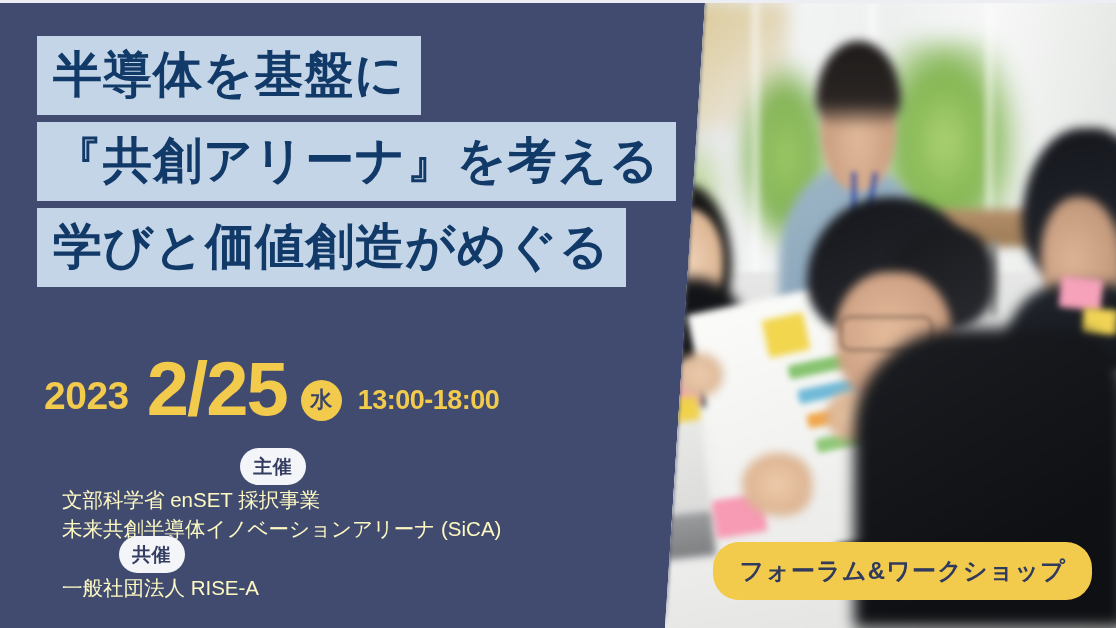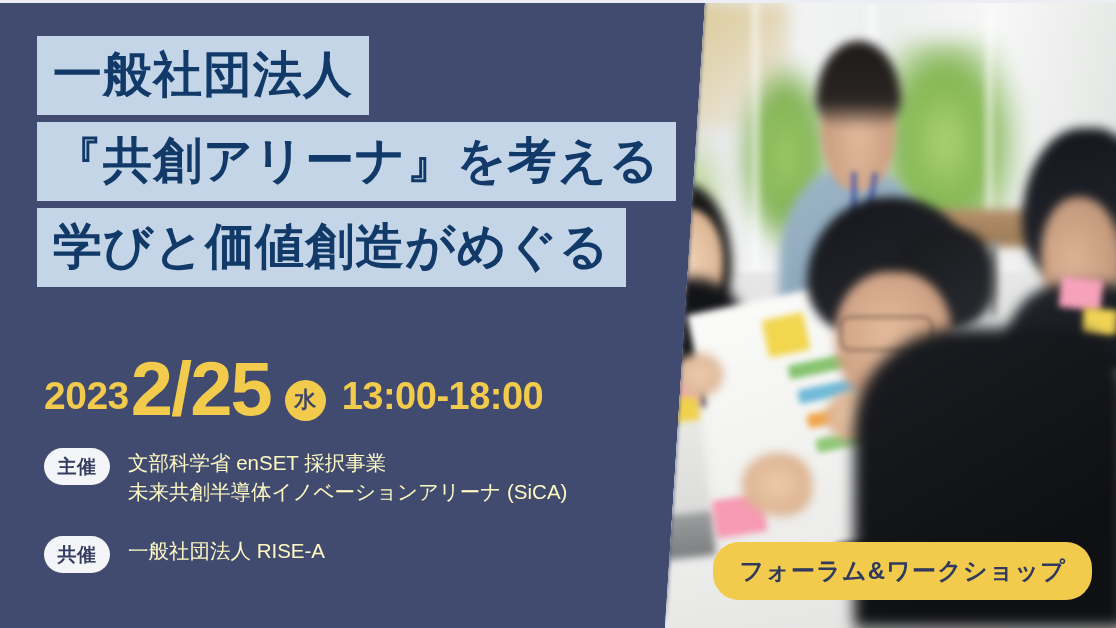--- a/index.html
+++ b/index.html
@@ -331,52 +331,54 @@
   .date-year {
     font-size: 39px;
     font-weight: 700;
     letter-spacing: -0.5px;
   }
   .date-md {
     font-size: 76px;
     font-weight: 700;
     line-height: .86;
     letter-spacing: -2px;
-    margin-left: 2px;
+    margin-left: 18px;
     position: relative;
     top: 6px;
   }
   .dow-badge {
     width: 41px;
     height: 41px;
     border-radius: 50%;
     background: #f2ca4c;
     color: #3c456a;
     font-size: 22px;
     font-weight: 700;
     display: flex;
     align-items: center;
     justify-content: center;
     margin-left: 14px;
     position: relative;
     top: -2px;
     flex: 0 0 auto;
   }
   .date-time {
-    font-size: 38px;
+    font-size: 27px;
     font-weight: 700;
     letter-spacing: -0.5px;
     margin-left: 16px;
   }
 
   
   .org-row {
     position: absolute;
     left: 44px;
     display: flex;
+    align-items: center;
+    flex-direction: column;
   }
   .org-row.host   { top: 448px; }
   .org-row.cohost { top: 536px; }
 
   .org-pill {
     width: 66px;
     height: 37px;
     border-radius: 19px;
     background: #f4f5f8;
     color: #343d61;
@@ -476,21 +478,21 @@
       <div class="ph-layer ph-p4-glasses"></div>
       <div class="ph-layer ph-p4-body"></div>
 
       <div class="photo-blur"></div>
     </div>
   </div>
 
   <div class="left-panel">
 
     <div class="title-block">
-      <div class="title-line">一般社団法人</div>
+      <div class="title-line">半導体を基盤に</div>
       <div class="title-line">『共創アリーナ』を考える</div>
       <div class="title-line">学びと価値創造がめぐる</div>
     </div>
 
     <div class="date-row">
       <span class="date-year">2023</span>
       <span class="date-md">2/25</span>
       <span class="dow-badge">水</span>
       <span class="date-time">13:00-18:00</span>
     </div>

